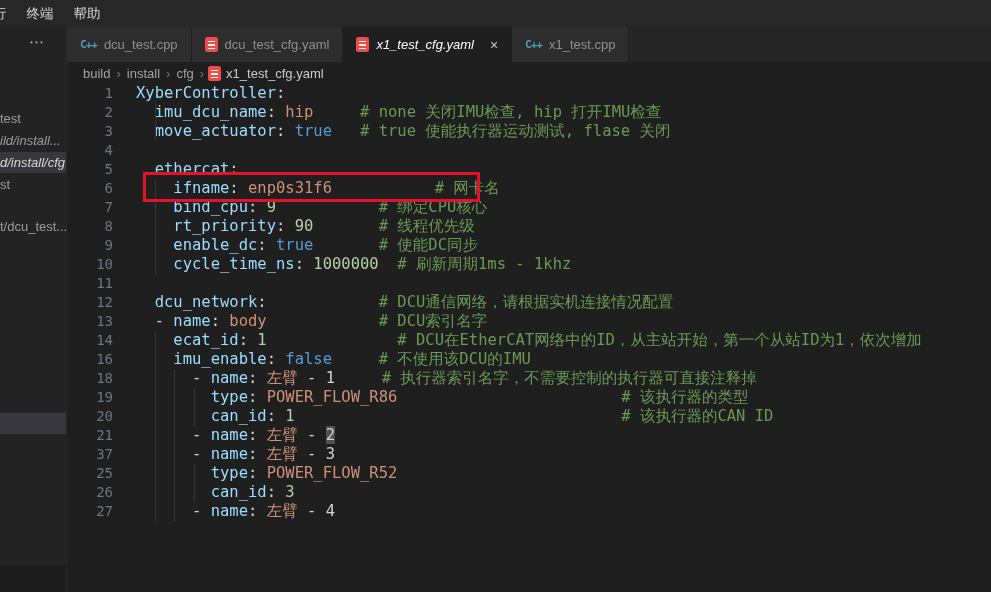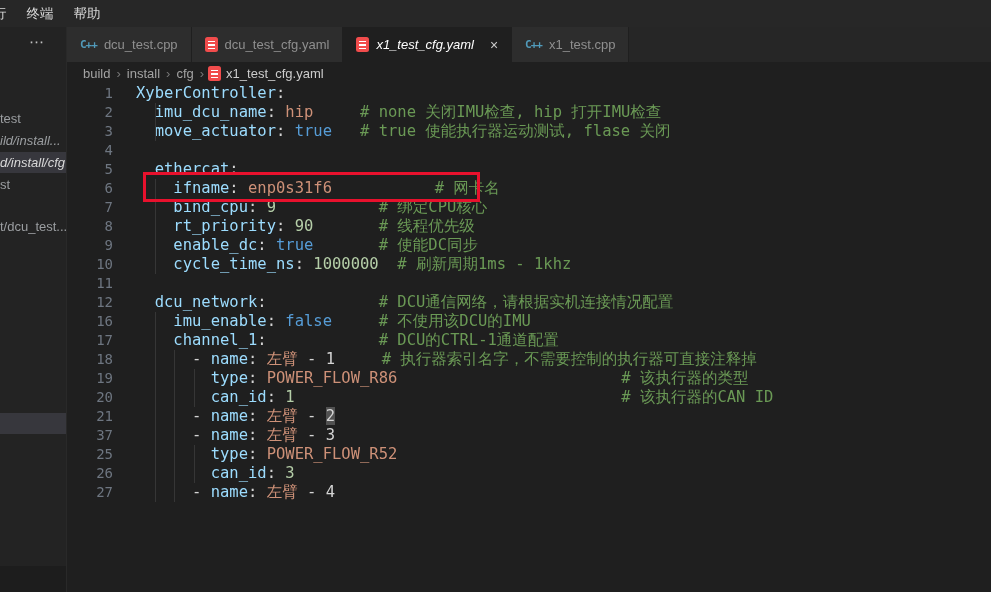--- a/index.html
+++ b/index.html
@@ -125,22 +125,23 @@
         <div class="line"><div class="gut">3</div><div class="code"><span class="guide" style="left: 19px;"></span><span class="tk-p">  </span><span class="tk-k">move_actuator</span><span class="tk-p">: </span><span class="tk-b">true</span><span class="tk-p">   </span><span class="tk-c"># true 使能执行器运动测试, flase 关闭</span></div></div>
         <div class="line"><div class="gut">4</div><div class="code"></div></div>
         <div class="line"><div class="gut">5</div><div class="code"><span class="tk-p">  </span><span class="tk-k">ethercat</span><span class="tk-p">:</span></div></div>
         <div class="line"><div class="gut">6</div><div class="code"><span class="guide" style="left: 19px;"></span><span class="tk-p">    </span><span class="tk-k">ifname</span><span class="tk-p">: </span><span class="tk-s">enp0s31f6</span><span class="tk-p">           </span><span class="tk-c"># 网卡名</span></div></div>
         <div class="line"><div class="gut">7</div><div class="code"><span class="guide" style="left: 19px;"></span><span class="tk-p">    </span><span class="tk-k">bind_cpu</span><span class="tk-p">: </span><span class="tk-n">9</span><span class="tk-p">           </span><span class="tk-c"># 绑定CPU核心</span></div></div>
         <div class="line"><div class="gut">8</div><div class="code"><span class="guide" style="left: 19px;"></span><span class="tk-p">    </span><span class="tk-k">rt_priority</span><span class="tk-p">: </span><span class="tk-n">90</span><span class="tk-p">       </span><span class="tk-c"># 线程优先级</span></div></div>
         <div class="line"><div class="gut">9</div><div class="code"><span class="guide" style="left: 19px;"></span><span class="tk-p">    </span><span class="tk-k">enable_dc</span><span class="tk-p">: </span><span class="tk-b">true</span><span class="tk-p">       </span><span class="tk-c"># 使能DC同步</span></div></div>
         <div class="line"><div class="gut">10</div><div class="code"><span class="guide" style="left: 19px;"></span><span class="tk-p">    </span><span class="tk-k">cycle_time_ns</span><span class="tk-p">: </span><span class="tk-n">1000000</span><span class="tk-p">  </span><span class="tk-c"># 刷新周期1ms - 1khz</span></div></div>
         <div class="line"><div class="gut">11</div><div class="code"></div></div>
         <div class="line"><div class="gut">12</div><div class="code"><span class="tk-p">  </span><span class="tk-k">dcu_network</span><span class="tk-p">:            </span><span class="tk-c"># DCU通信网络，请根据实机连接情况配置</span></div></div>
+        <div class="line"><div class="gut">13</div><div class="code"><span class="tk-p">  - </span><span class="tk-k">name</span><span class="tk-p">: </span><span class="tk-s">body</span><span class="tk-p">            </span><span class="tk-c"># DCU索引名字</span></div></div>
+        <div class="line"><div class="gut">14</div><div class="code"><span class="guide" style="left: 19px;"></span><span class="tk-p">    </span><span class="tk-k">ecat_id</span><span class="tk-p">: </span><span class="tk-n">1</span><span class="tk-p">              </span><span class="tk-c"># DCU在EtherCAT网络中的ID，从主站开始，第一个从站ID为1，依次增加</span></div></div>
         <div class="line"><div class="gut">16</div><div class="code"><span class="guide" style="left: 19px;"></span><span class="tk-p">    </span><span class="tk-k">imu_enable</span><span class="tk-p">: </span><span class="tk-b">false</span><span class="tk-p">     </span><span class="tk-c"># 不使用该DCU的IMU</span></div></div>
-        <div class="line"><div class="gut">17</div><div class="code"><span class="guide" style="left: 19px;"></span><span class="tk-p">    </span><span class="tk-k">channel_1</span><span class="tk-p">:            </span><span class="tk-c"># DCU的CTRL-1通道配置</span></div></div>
         <div class="line"><div class="gut">18</div><div class="code"><span class="guide" style="left: 19px;"></span><span class="guide" style="left: 38px;"></span><span class="tk-p">      - </span><span class="tk-k">name</span><span class="tk-p">: </span><span class="tk-s">左臂</span><span class="tk-p"> - 1     </span><span class="tk-c"># 执行器索引名字，不需要控制的执行器可直接注释掉</span></div></div>
         <div class="line"><div class="gut">19</div><div class="code"><span class="guide" style="left: 19px;"></span><span class="guide" style="left: 38px;"></span><span class="guide" style="left: 58px;"></span><span class="tk-p">        </span><span class="tk-k">type</span><span class="tk-p">: </span><span class="tk-s">POWER_FLOW_R86</span><span class="tk-p">                        </span><span class="tk-c"># 该执行器的类型</span></div></div>
         <div class="line"><div class="gut">20</div><div class="code"><span class="guide" style="left: 19px;"></span><span class="guide" style="left: 38px;"></span><span class="guide" style="left: 58px;"></span><span class="tk-p">        </span><span class="tk-k">can_id</span><span class="tk-p">: </span><span class="tk-n">1</span><span class="tk-p">                                   </span><span class="tk-c"># 该执行器的CAN ID</span></div></div>
         <div class="line"><div class="gut">21</div><div class="code"><span class="guide" style="left: 19px;"></span><span class="guide" style="left: 38px;"></span><span class="tk-p">      - </span><span class="tk-k">name</span><span class="tk-p">: </span><span class="tk-s">左臂</span><span class="tk-p"> - </span><span class="tk-p tk-hl">2</span></div></div>
         <div class="line"><div class="gut">37</div><div class="code"><span class="guide" style="left: 19px;"></span><span class="guide" style="left: 38px;"></span><span class="tk-p">      - </span><span class="tk-k">name</span><span class="tk-p">: </span><span class="tk-s">左臂</span><span class="tk-p"> - 3</span></div></div>
         <div class="line"><div class="gut">25</div><div class="code"><span class="guide" style="left: 19px;"></span><span class="guide" style="left: 38px;"></span><span class="guide" style="left: 58px;"></span><span class="tk-p">        </span><span class="tk-k">type</span><span class="tk-p">: </span><span class="tk-s">POWER_FLOW_R52</span></div></div>
         <div class="line"><div class="gut">26</div><div class="code"><span class="guide" style="left: 19px;"></span><span class="guide" style="left: 38px;"></span><span class="guide" style="left: 58px;"></span><span class="tk-p">        </span><span class="tk-k">can_id</span><span class="tk-p">: </span><span class="tk-n">3</span></div></div>
         <div class="line"><div class="gut">27</div><div class="code"><span class="guide" style="left: 19px;"></span><span class="guide" style="left: 38px;"></span><span class="tk-p">      - </span><span class="tk-k">name</span><span class="tk-p">: </span><span class="tk-s">左臂</span><span class="tk-p"> - 4</span></div></div>
       </div>
     <div class="redbox"></div>

